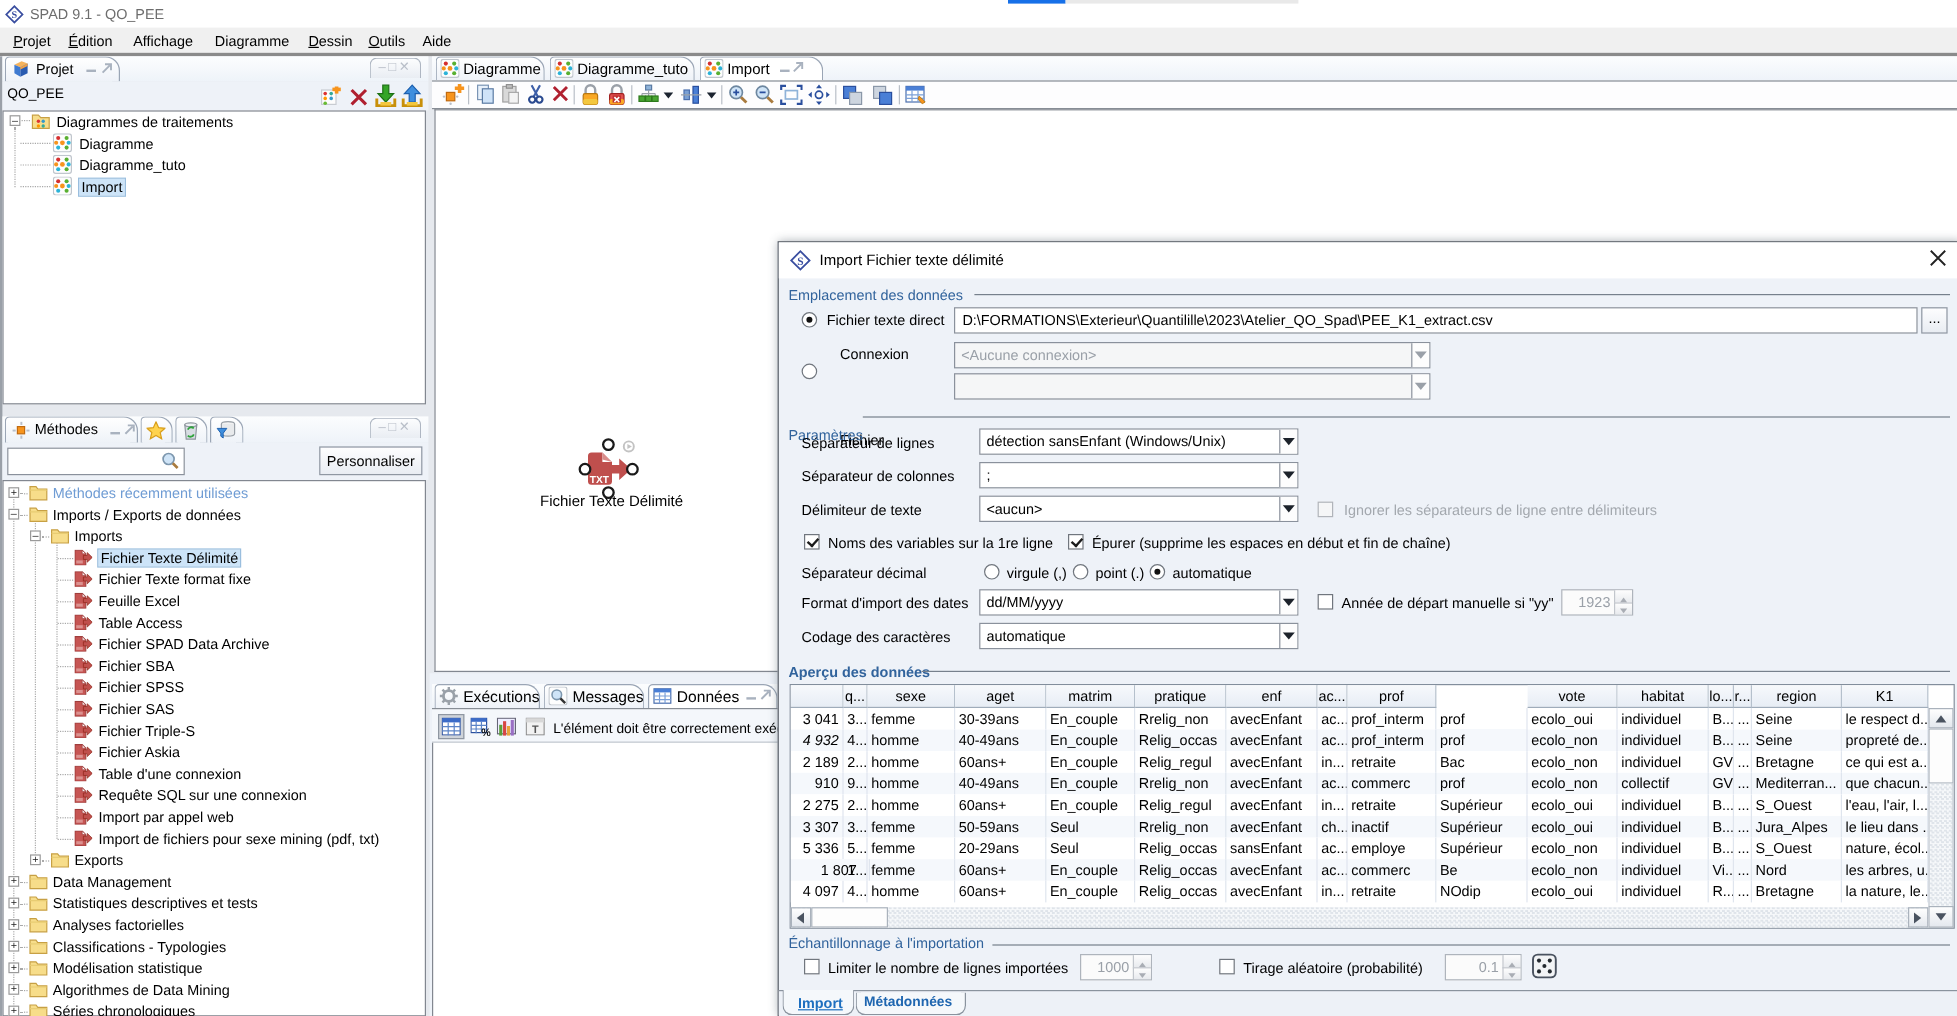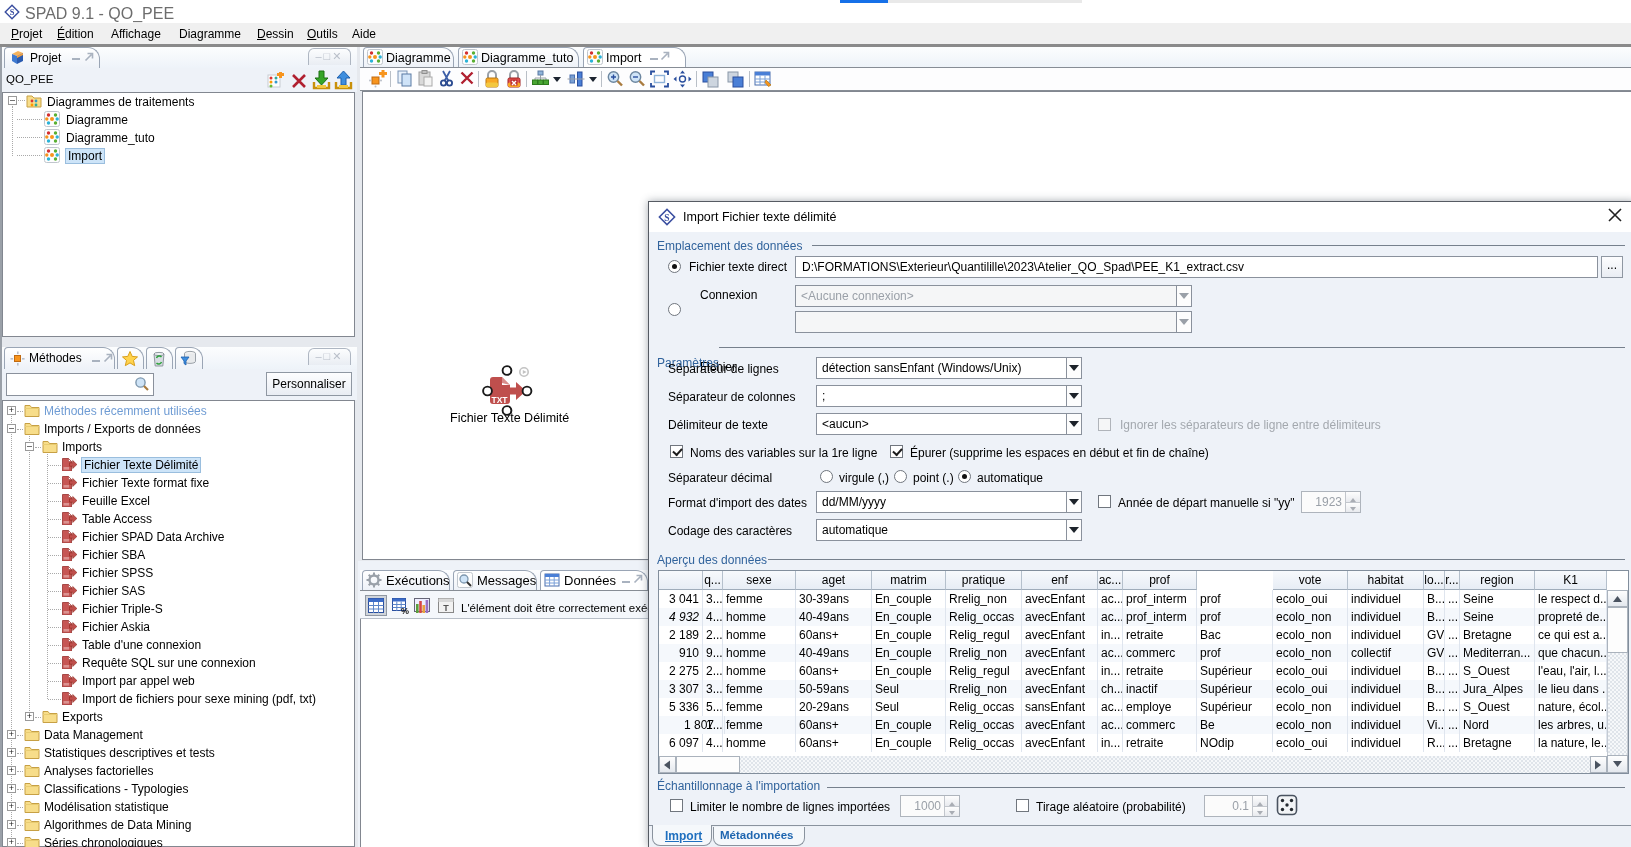--- a/index.html
+++ b/index.html
@@ -44,21 +44,21 @@
 .td{position:absolute;font-size:12px;white-space:nowrap;overflow:hidden;border-right:1px solid #dfe5ee;padding:2px 3px 0 3px;}
 .sep{position:absolute;width:1px;background:#b9bfc7;}
 </style></head>
 <body>
 
 <div class="abs" style="left:0;top:0;width:1631px;height:23px;background:#fff;"></div>
 <svg class="abs" style="left:4px;top:4px;" width="16" height="16" viewBox="0 0 16 16">
     <rect x="3.2" y="3.2" width="9.6" height="9.6" fill="#fff" stroke="#3a4ea0" stroke-width="1.4" transform="rotate(45 8 8)"></rect>
     <text x="8" y="11" font-size="8.5" font-weight="bold" fill="#3a4ea0" text-anchor="middle" font-family="Liberation Serif">S</text>
   </svg>
-<div class="txt" style="left:25px;top:5px;font-size:16px;color:#6d6d6d;">SPAD 9.1 - QO_PEE</div>
+<div class="txt" style="left:25px;top:5px;font-size:12px;color:#6d6d6d;">SPAD 9.1 - QO_PEE</div>
 <div class="abs" style="left:840px;top:0;width:48px;height:3px;background:#1670e8;"></div>
 <div class="abs" style="left:888px;top:0;width:194px;height:3px;background:#e9e9e9;"></div>
 
 <div class="abs" style="left:0;top:23px;width:1631px;height:21px;background:#f0f0f0;"></div>
 <div class="txt" style="left:11px;top:27px;"><u>P</u>rojet</div>
 <div class="txt" style="left:57px;top:27px;"><u>É</u>dition</div>
 <div class="txt" style="left:111px;top:27px;">Afficha<u>g</u>e</div>
 <div class="txt" style="left:179px;top:27px;">Diagramme</div>
 <div class="txt" style="left:257px;top:27px;"><u>D</u>essin</div>
 <div class="txt" style="left:307px;top:27px;"><u>O</u>utils</div>
@@ -676,21 +676,21 @@
     <div class="lab" style="left:913px;top:471px;">point (.)</div>
 <div class="radio on" style="left:958px;top:470px;"></div>
     <div class="lab" style="left:977px;top:471px;">automatique</div>
 <div class="check" style="left:1098px;top:495px;"></div>
 <div class="lab" style="left:1118px;top:496px;">Année de départ manuelle si "yy"</div>
 <div class="spin" style="left:1301px;top:491px;width:60px;height:22px;">
       <span class="num">1923</span>
       <span class="sb up"></span>
       <span class="sb dn"></span>
     </div>
-<div class="glabel" style="left:657px;top:553px;">Aperçu des données</div>
+<div class="glabel" style="left:657px;top:553px;font-weight:bold;">Aperçu des données</div>
 <div class="gline" style="left:768px;top:559px;width:857px;"></div>
 <div class="abs" style="left:658px;top:570px;width:971px;height:204px;background:#fff;border:1px solid #828e9c;"></div>
 <div class="th" style="left:659px;top:571px;width:44px;height:19px;padding-top:2px;"></div>
 <div class="th" style="left:703px;top:571px;width:20px;height:19px;padding-top:2px;">q...</div>
 <div class="th" style="left:723px;top:571px;width:73px;height:19px;padding-top:2px;">sexe</div>
 <div class="th" style="left:796px;top:571px;width:76px;height:19px;padding-top:2px;">aget</div>
 <div class="th" style="left:872px;top:571px;width:74px;height:19px;padding-top:2px;">matrim</div>
 <div class="th" style="left:946px;top:571px;width:76px;height:19px;padding-top:2px;">pratique</div>
 <div class="th" style="left:1022px;top:571px;width:76px;height:19px;padding-top:2px;">enf</div>
 <div class="th" style="left:1098px;top:571px;width:25px;height:19px;padding-top:2px;">ac...</div>
@@ -832,21 +832,21 @@
 <div class="td" style="left:1098px;top:716px;width:25px;height:18px;">ac...</div>
 <div class="td" style="left:1123px;top:716px;width:74px;height:18px;">commerc</div>
 <div class="td" style="left:1197px;top:716px;width:76px;height:18px;">Be</div>
 <div class="td" style="left:1273px;top:716px;width:75px;height:18px;">ecolo_non</div>
 <div class="td" style="left:1348px;top:716px;width:76px;height:18px;">individuel</div>
 <div class="td" style="left:1424px;top:716px;width:21px;height:18px;">Vi...</div>
 <div class="td" style="left:1445px;top:716px;width:15px;height:18px;">...</div>
 <div class="td" style="left:1460px;top:716px;width:75px;height:18px;">Nord</div>
 <div class="td" style="left:1535px;top:716px;width:72px;height:18px;">les arbres, u...</div>
 <div class="abs" style="left:659px;top:734px;width:948px;height:18px;background:#ffffff;"></div>
-<div class="td" style="left:659px;top:734px;width:44px;height:18px;text-align:right;">6 097</div>
+<div class="td" style="left:659px;top:734px;width:44px;height:18px;text-align:right;">4 097</div>
 <div class="td" style="left:703px;top:734px;width:20px;height:18px;">4...</div>
 <div class="td" style="left:723px;top:734px;width:73px;height:18px;">homme</div>
 <div class="td" style="left:796px;top:734px;width:76px;height:18px;">60ans+</div>
 <div class="td" style="left:872px;top:734px;width:74px;height:18px;">En_couple</div>
 <div class="td" style="left:946px;top:734px;width:76px;height:18px;">Relig_occas</div>
 <div class="td" style="left:1022px;top:734px;width:76px;height:18px;">avecEnfant</div>
 <div class="td" style="left:1098px;top:734px;width:25px;height:18px;">in...</div>
 <div class="td" style="left:1123px;top:734px;width:74px;height:18px;">retraite</div>
 <div class="td" style="left:1197px;top:734px;width:76px;height:18px;">NOdip</div>
 <div class="td" style="left:1273px;top:734px;width:75px;height:18px;">ecolo_oui</div>

